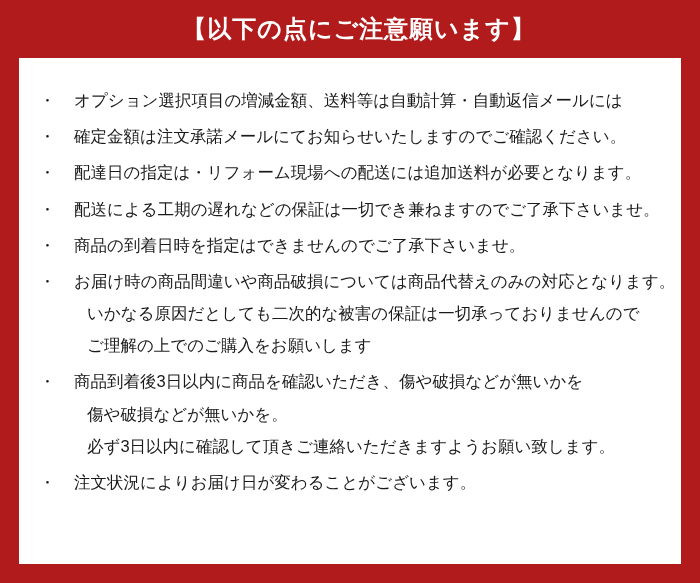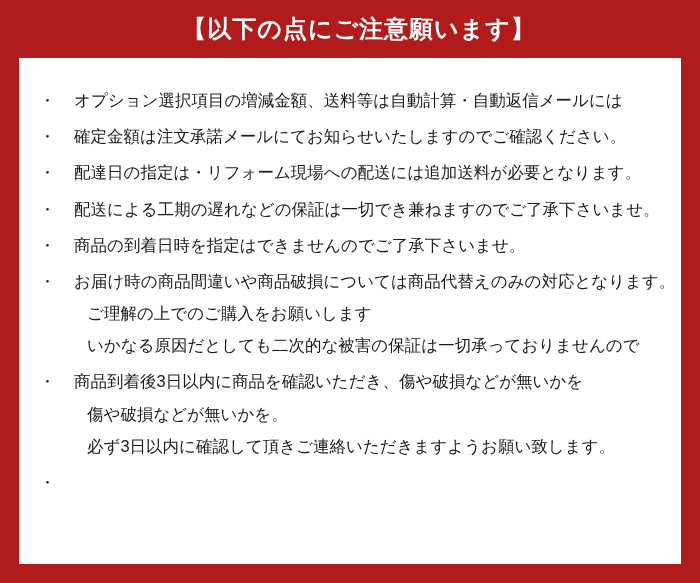--- a/index.html
+++ b/index.html
@@ -111,33 +111,34 @@
         <li class="notice-item">
           <span class="bullet">・</span>
           <div class="item-lines">
             <div class="line">商品の到着日時を指定はできませんのでご了承下さいませ。</div>
           </div>
         </li>
         <li class="notice-item">
           <span class="bullet">・</span>
           <div class="item-lines">
             <div class="line">お届け時の商品間違いや商品破損については商品代替えのみの対応となります。</div>
+            <div class="line indent">いかなる原因だとしても二次的な被害の保証は一切承っておりませんので</div>
             <div class="line indent">ご理解の上でのご購入をお願いします</div>
-            <div class="line indent">いかなる原因だとしても二次的な被害の保証は一切承っておりませんので</div>
           </div>
         </li>
         <li class="notice-item">
           <span class="bullet">・</span>
           <div class="item-lines">
             <div class="line">商品到着後3日以内に商品を確認いただき、傷や破損などが無いかを</div>
             <div class="line indent">傷や破損などが無いかを。</div>
             <div class="line indent">必ず3日以内に確認して頂きご連絡いただきますようお願い致します。</div>
           </div>
         </li>
         <li class="notice-item">
           <span class="bullet">・</span>
           <div class="item-lines">
+            <div class="line">注文状況によりお届け日が変わることがございます。</div>
           </div>
         </li>
       </ul>
   </div>
 
 </div>
 
 </body></html>

